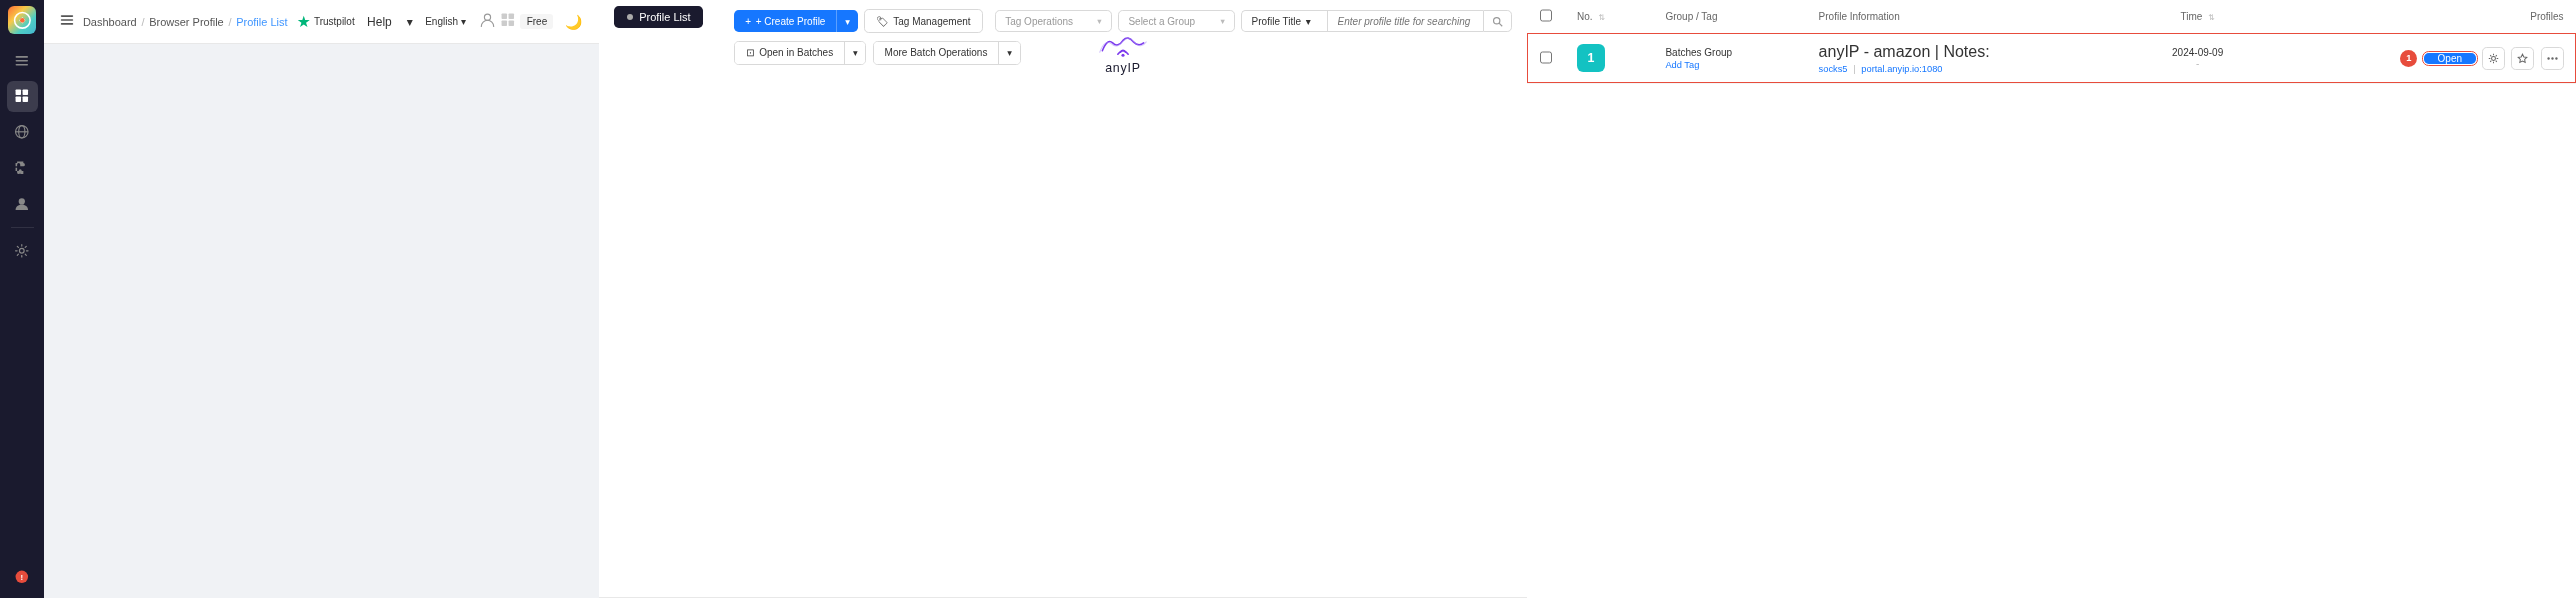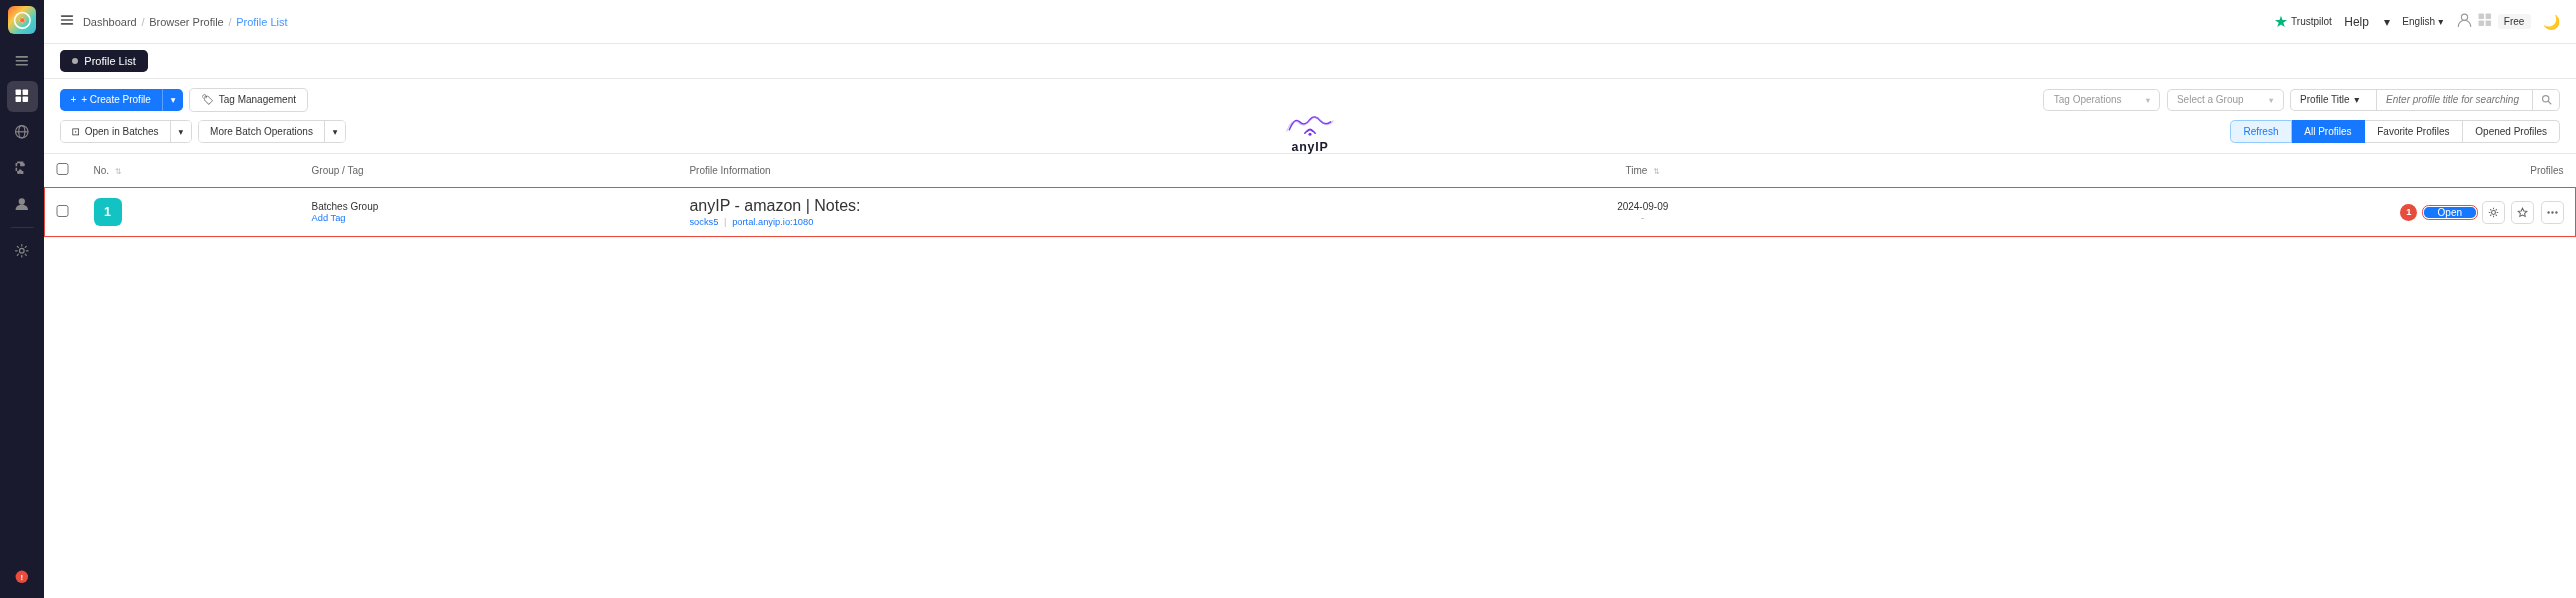--- a/index.html
+++ b/index.html
@@ -7,21 +7,21 @@
 
     
     .sidebar { width: 44px; background: #1a1a2e; display: flex; flex-direction: column; align-items: center; padding: 6.2px 0; gap: 4.7px; flex-shrink: 0; }
     .sidebar-logo { width: 28px; height: 28px; background: linear-gradient(135deg, #ff6b35, #f7c948, #4ecdc4, #45b7d1); border-radius: 6.2px; display: flex; align-items: center; justify-content: center; color: white; font-weight: bold; font-size: 12.4px; margin-bottom: 6.2px; }
     .sidebar-item { width: 31px; height: 31px; display: flex; align-items: center; justify-content: center; border-radius: 6.2px; cursor: pointer; color: #888; font-size: 14px; transition: background 0.2s; }
     .sidebar-item.active { background: rgba(255,255,255,0.15); color: #fff; }
     .sidebar-divider { width: 23px; height: 0.8px; background: rgba(255,255,255,0.1); margin: 3.1px 0; }
     .sidebar-red-dot { width: 31px; height: 31px; display: flex; align-items: center; justify-content: center; color: #e74c3c; font-size: 15.6px; }
 
     
-    .main { flex: 1; display: flex; flex-direction: column; overflow: hidden; }
+    .main { flex: 1; display: flex; flex-direction: row; overflow: hidden; }
 
     
     .topbar { height: 44px; background: white; display: flex; align-items: center; padding: 0 15.6px; border-bottom: 0.8px solid #e8e8e8; gap: 9.3px; flex-shrink: 0; }
     .menu-icon { font-size: 14px; cursor: pointer; color: #555; }
     .breadcrumb { display: flex; align-items: center; gap: 4.7px; font-size: 11px; color: #555; }
     .breadcrumb a { color: #555; text-decoration: none; }
     .breadcrumb .current { color: #4096ff; }
     .breadcrumb-sep { color: #bbb; }
     .topbar-right { margin-left: auto; display: flex; align-items: center; gap: 12.4px; }
     .trustpilot { display: flex; align-items: center; gap: 3.1px; font-size: 10px; color: #333; }
@@ -271,30 +271,24 @@
 
       <div style="position:absolute; left:50%; transform:translateX(-50%); display:flex; flex-direction:column; align-items:center; pointer-events:none;">
         <svg width="62" height="31" viewBox="0 0 120 50" fill="none">
           <path d="M20 35 Q30 10 40 20 Q50 30 60 15 Q70 5 80 18 Q90 28 100 20" stroke="#7c3aed" stroke-width="3" fill="none" stroke-linecap="round"></path>
           <path d="M15 38 Q25 12 38 22 Q48 32 60 17 Q72 4 83 20 Q95 32 105 18" stroke="#a78bfa" stroke-width="2" fill="none" stroke-linecap="round" opacity="0.5"></path>
 
           <path d="M55 38 Q60 30 65 38" stroke="#7c3aed" stroke-width="3" fill="none" stroke-linecap="round"></path>
           <path d="M50 42 Q60 28 70 42" stroke="#7c3aed" stroke-width="3" fill="none" stroke-linecap="round"></path>
           <circle cx="60" cy="44" r="3" fill="#7c3aed"></circle>
         </svg>
-        <span style="font-size:12.4px; font-weight:bold; color:#1a1a2e; letter-spacing:0.8px;">anyIP</span>
+        <span style="font-size:12.4px; font-weight:normal; color:#1a1a2e; letter-spacing:0.8px;">anyIP</span>
       </div>
 
       <div class="spacer"></div>
-      <div class="tab-filters">
-        <button class="tab-btn light-active">Refresh</button>
-        <button class="tab-btn active">All Profiles</button>
-        <button class="tab-btn">Favorite Profiles</button>
-        <button class="tab-btn">Opened Profiles</button>
-      </div>
     </div>
   </div>
 
   <div class="table-container">
     <table class="table">
       <thead>
         <tr>
           <th style="width:31px;">
             <input type="checkbox" class="checkbox" style="">
           </th>

